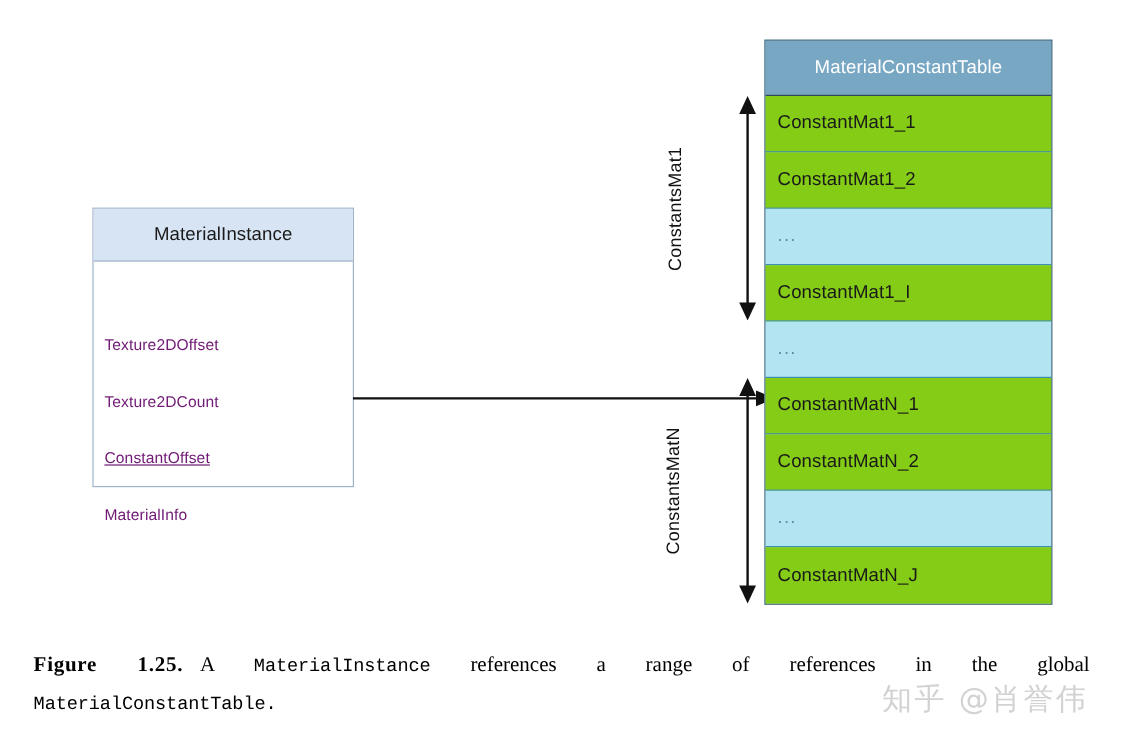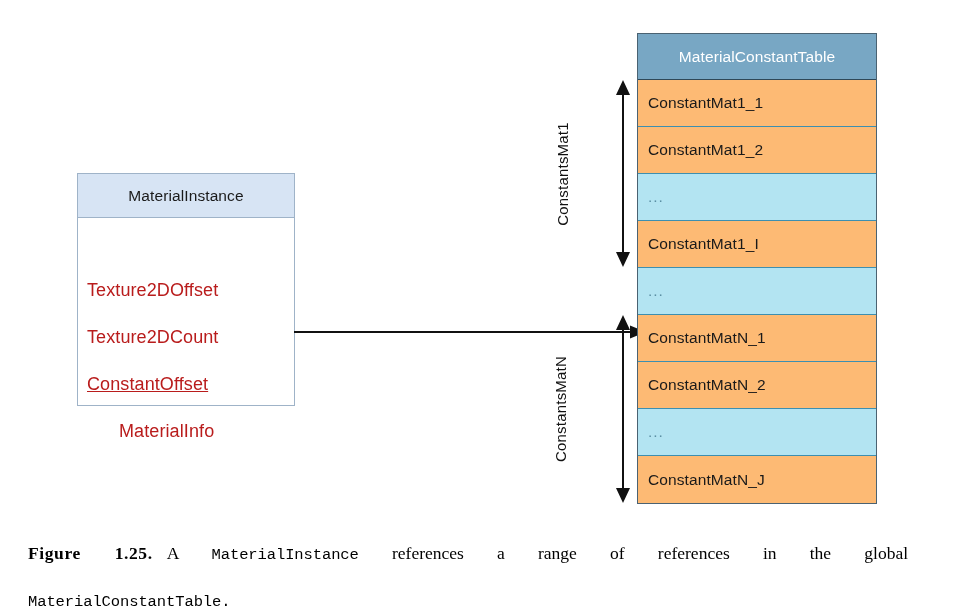--- a/index.html
+++ b/index.html
@@ -44,29 +44,29 @@
     color: #1a1a1a;
     letter-spacing: 0.1px;
   }
   #instance-fields {
     position: relative;
     height: 188px;
   }
   .instance-field {
     position: absolute;
     left: 9px;
-    font-size: 18px;
-    color: #b91c1c;
+    font-size: 13px;
+    color: #701a75;
     white-space: nowrap;
     letter-spacing: 0.1px;
   }
   .instance-field.f0 { top: 62px; }
   .instance-field.f1 { top: 109px; }
   .instance-field.f2 { top: 156px; text-decoration: underline; }
-  .instance-field.f3 { top: 203px; margin-left: 32px; }
+  .instance-field.f3 { top: 203px; }
 
   
   #const-table {
     position: absolute;
     left: 637px;
     top: 33px;
     width: 240px;
     box-sizing: border-box;
     border: 1px solid #4a6272;
     background: #ade2f0;
@@ -79,21 +79,21 @@
     display: flex;
     align-items: center;
     justify-content: center;
     font-size: 15.5px;
     color: #ffffff;
     letter-spacing: 0.1px;
   }
   .const-row {
     height: 47px;
     box-sizing: border-box;
-    background: #fdba74;
+    background: #84cc16;
     border-bottom: 1px solid #3d8fb0;
     display: flex;
     align-items: center;
     padding-left: 10px;
     font-size: 15.5px;
     color: #1a1a1a;
     letter-spacing: 0.1px;
   }
   .const-row.last { border-bottom: none; }
   .const-row.ellipsis {
@@ -168,21 +168,21 @@
   }
   #caption .line1 {
     display: block;
     text-align: justify;
     text-align-last: justify;
     white-space: nowrap;
   }
   #caption .gap { display: inline-block; width: 14px; }
   #caption .line2 {
     display: block;
-    margin-top: 18px;
+    margin-top: 3px;
   }
 
   
   #watermark {
     position: absolute;
     left: 735px;
     top: 566px;
     font-size: 25px;
     color: #d2d2d2;
     font-family: "DejaVu Sans", sans-serif;
@@ -247,14 +247,15 @@
     <span class="line1">
       <span class="fig-label">Figure 1.25.</span><span class="gap"></span><span>A</span>
       <span class="mono">MaterialInstance</span>
       <span>references a range of references in the global</span>
     </span>
     <span class="line2">
       <span class="mono">MaterialConstantTable.</span>
     </span>
   </div>
 
+  <div id="watermark">知乎 @肖誉伟</div>
 
 </div>
 
 </body></html>

